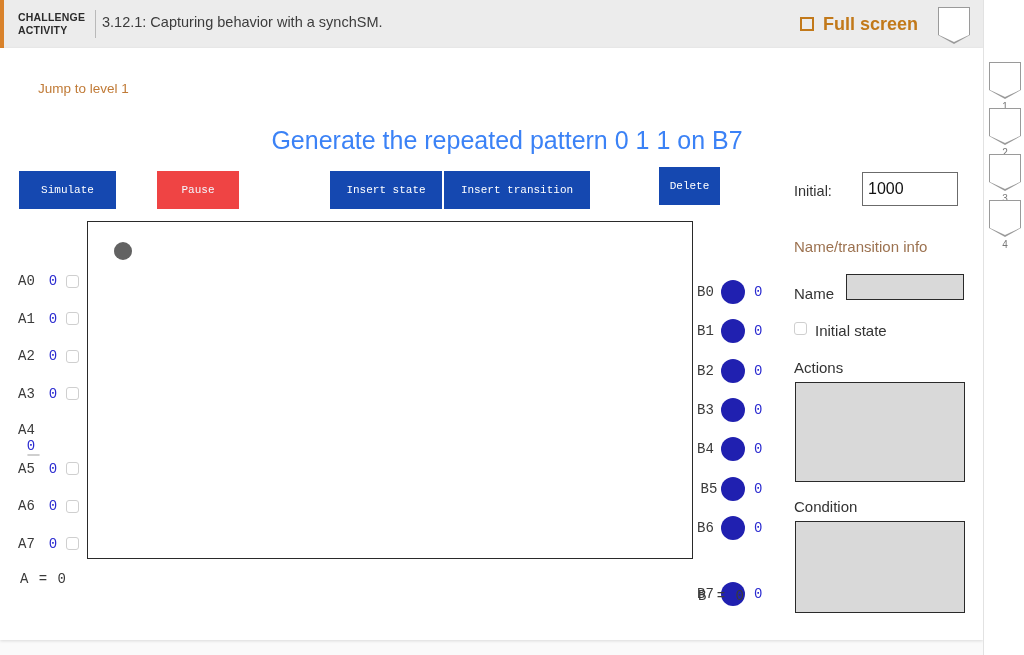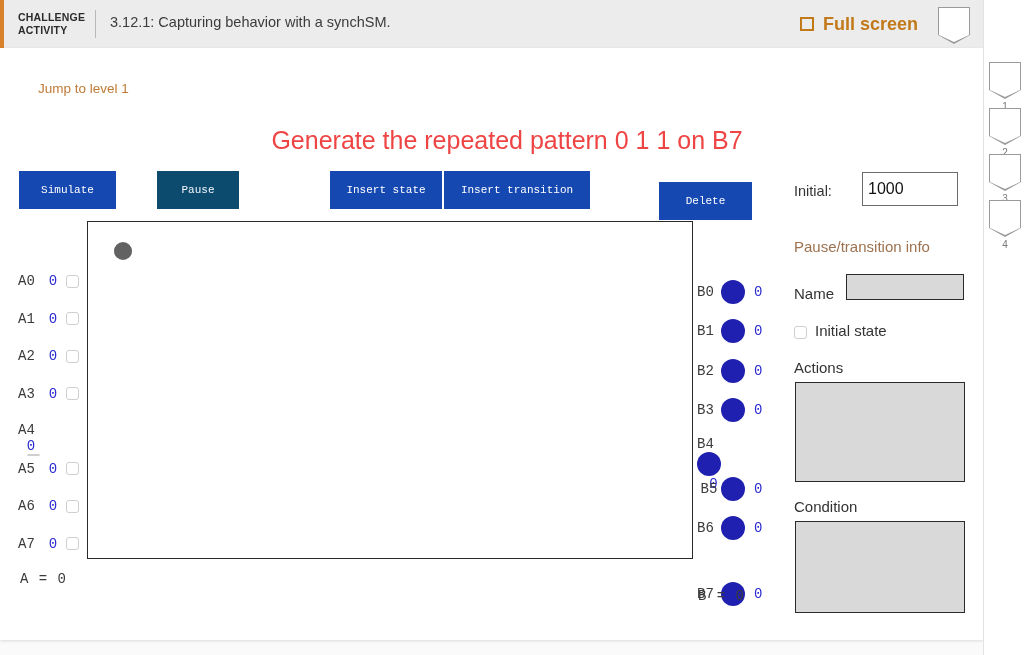--- a/index.html
+++ b/index.html
@@ -21,21 +21,21 @@
   }
   .ca-label{
     position:absolute;left:18px;top:11px;width:70px;
     font-size:10.5px;font-weight:bold;line-height:13px;color:#2b2b2b;
     letter-spacing:.2px;
   }
   .ca-divider{
     position:absolute;left:95px;top:10px;width:1px;height:28px;background:#b9b9b9;
   }
   .ca-title{
-    position:absolute;left:110px;top:14px;
+    position:absolute;left:102px;top:14px;
     font-size:14.5px;color:#3c3c3c;white-space:nowrap;
   }
   .fs-btn{
     position:absolute;left:800px;top:14px;height:20px;
     display:flex;align-items:center;gap:9px;cursor:pointer;
   }
   .fs-icon{position:relative;width:14px;height:14px;}
   .fs-icon i{position:absolute;width:6px;height:6px;border:2px solid #c2791a;}
   .fs-icon i.tl{left:0;top:0;border-right:none;border-bottom:none;}
   .fs-icon i.tr{right:0;top:0;border-left:none;border-bottom:none;}
@@ -83,37 +83,37 @@
     background:#ffffff;box-shadow:0 1px 3px rgba(0,0,0,.13);
     overflow:hidden;
   }
 
   .jump-link{
     position:absolute;left:38px;top:81px;
     font-size:13.5px;color:#c07a36;cursor:pointer;white-space:nowrap;
   }
   .main-title{
     position:absolute;left:0;top:126px;width:1014px;text-align:center;
-    font-size:25px;color:#ef4444;white-space:nowrap;
+    font-size:25px;color:#3b82f6;white-space:nowrap;
   }
 
   
   .btn{
     position:absolute;height:38px;border:none;color:#fff;
     font-size:11px;font-family:Liberation Mono, monospace;
     cursor:pointer;background:#1548b0;
     display:flex;align-items:center;justify-content:center;
     box-sizing:border-box;
   }
-  .btn.disabled{background:#0c4a6e;color:#f3f7fd;cursor:default;}
+  .btn.disabled{background:#ef4444;color:#f3f7fd;cursor:default;}
   #btn-simulate{left:19px;top:171px;width:97px;}
   #btn-pause{left:157px;top:171px;width:82px;}
   #btn-insert-state{left:330px;top:171px;width:112px;}
   #btn-insert-transition{left:444px;top:171px;width:146px;}
-  #btn-delete{left:659px;top:182px;width:93px;}
+  #btn-delete{left:659px;top:167px;width:61px;}
 
   
   .period-label{
     position:absolute;left:794px;top:183px;font-size:14.5px;color:#333;
   }
   .period-input{
     position:absolute;left:862px;top:172px;width:96px;height:34px;
     border:1px solid #6b6b6b;background:#fff;box-sizing:border-box;
     font-size:16px;font-family:"Liberation Sans", sans-serif;color:#111;
     padding:0 5px;outline:none;
@@ -167,21 +167,21 @@
   .name-label{
     position:absolute;left:794px;top:285px;font-size:15px;color:#333;
   }
   .name-input{
     position:absolute;left:846px;top:274px;width:118px;height:26px;
     border:1px solid #2a2a2a;background:#d9d9d9;box-sizing:border-box;
     font-size:14px;font-family:"Liberation Sans", sans-serif;padding:0 4px;
     outline:none;
   }
   .initial-wrap{
-    position:absolute;left:794px;top:322px;display:flex;align-items:flex-end;gap:8px;
+    position:absolute;left:794px;top:322px;display:flex;align-items:flex-start;gap:8px;
     cursor:pointer;
   }
   .initial-box{
     width:13px;height:13px;border:1px solid #cfcfcf;border-radius:3px;
     background:#fff;box-sizing:border-box;
   }
   .initial-text{font-size:15px;color:#333;}
   .actions-label{position:absolute;left:794px;top:359px;font-size:15px;color:#333;}
   .actions-box{
     position:absolute;left:795px;top:382px;width:170px;height:100px;
@@ -301,21 +301,21 @@
       <div class="b-row" style="top: 357.6px;">
         <span class="b-name">B2</span>
         <span class="b-led" style="background: rgb(32, 32, 176);"></span>
         <span class="b-val">0</span>
       </div>
       <div class="b-row" style="top: 396.9px;">
         <span class="b-name">B3</span>
         <span class="b-led" style="background: rgb(32, 32, 176);"></span>
         <span class="b-val">0</span>
       </div>
-      <div class="b-row" style="top: 436.2px; flex-direction: column;">
+      <div class="b-row" style="top: 436.2px;">
         <span class="b-name">B4</span>
         <span class="b-led" style="background: rgb(32, 32, 176);"></span>
         <span class="b-val">0</span>
       </div>
       <div class="b-row" style="top: 475.5px; text-align: center;">
         <span class="b-name">B5</span>
         <span class="b-led" style="background: rgb(32, 32, 176);"></span>
         <span class="b-val">0</span>
       </div>
       <div class="b-row" style="top: 514.8px;">
@@ -324,21 +324,21 @@
         <span class="b-val">0</span>
       </div>
       <div class="b-row" style="top: 581px;">
         <span class="b-name">B7</span>
         <span class="b-led" style="background: rgb(32, 32, 176);"></span>
         <span class="b-val">0</span>
       </div>
     </div>
   <div class="sum-b">B  =  0</div>
 
-  <div class="info-title">Pause/transition info</div>
+  <div class="info-title">Name/transition info</div>
   <div class="name-label">Name</div>
   <input class="name-input" value="" style="">
 
   <div class="initial-wrap">
     <span class="initial-box"></span>
     <span class="initial-text">Initial state</span>
   </div>
 
   <div class="actions-label">Actions</div>
   <textarea class="actions-box" style=""></textarea>

